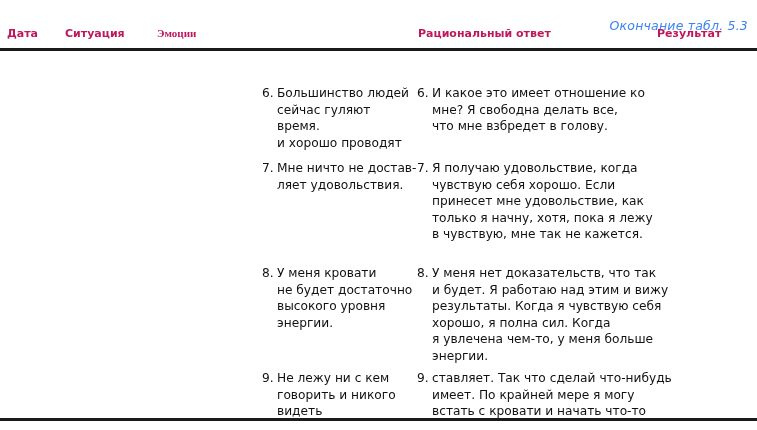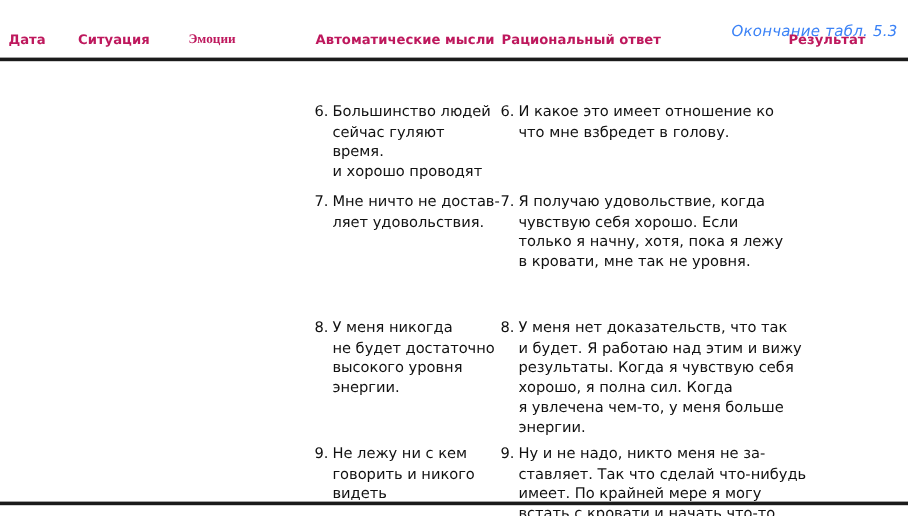--- a/index.html
+++ b/index.html
@@ -118,21 +118,20 @@
 <body>
 
 <div class="running-head">Окончание табл. 5.3</div>
 
 <div class="table">
 
   <div class="head-row">
     <div class="col-head ch-date">Дата</div>
     <div class="col-head ch-situation">Ситуация</div>
     <div class="col-head ch-emotions">Эмоции</div>
-    <div class="col-head ch-thoughts">Автоматические мысли</div>
     <div class="col-head ch-rational">Рациональный ответ</div>
     <div class="col-head ch-result">Результат</div>
     <div class="rule-top"></div>
   </div>
 
   <div class="body-area">
     <div class="col col-thoughts">
         <div class="entry" style="top: 29px;">
           <div class="entry-inner">
             <span class="entry-num">6.</span>
@@ -145,67 +144,68 @@
         <div class="entry" style="top: 104px;">
           <div class="entry-inner">
             <span class="entry-num">7.</span>
             <span class="line">Мне ничто не достав-</span>
             <span class="line">ляет удовольствия.</span>
           </div>
         </div>
         <div class="entry" style="top: 209px;">
           <div class="entry-inner">
             <span class="entry-num">8.</span>
-            <span class="line">У меня никогда</span>
+            <span class="line">У меня кровати</span>
             <span class="line">не будет достаточно</span>
             <span class="line">высокого уровня</span>
             <span class="line">энергии.</span>
           </div>
         </div>
         <div class="entry" style="top: 314px;">
           <div class="entry-inner">
             <span class="entry-num">9.</span>
             <span class="line">Не лежу ни с кем</span>
             <span class="line">говорить и никого</span>
             <span class="line">видеть</span>
           </div>
         </div>
       </div>
     <div class="col col-rational">
         <div class="entry" style="top: 29px;">
           <div class="entry-inner">
             <span class="entry-num">6.</span>
             <span class="line">И какое это имеет отношение ко</span>
+            <span class="line">мне? Я свободна делать все,</span>
             <span class="line">что мне взбредет в голову.</span>
           </div>
         </div>
         <div class="entry" style="top: 104px;">
           <div class="entry-inner">
             <span class="entry-num">7.</span>
             <span class="line">Я получаю удовольствие, когда</span>
             <span class="line">чувствую себя хорошо. Если</span>
+            <span class="line">принесет мне удовольствие, как</span>
             <span class="line">только я начну, хотя, пока я лежу</span>
-            <span class="line">в кровати, мне так не уровня.</span>
+            <span class="line">в чувствую, мне так не кажется.</span>
           </div>
         </div>
         <div class="entry" style="top: 209px;">
           <div class="entry-inner">
             <span class="entry-num">8.</span>
             <span class="line">У меня нет доказательств, что так</span>
             <span class="line">и будет. Я работаю над этим и вижу</span>
             <span class="line">результаты. Когда я чувствую себя</span>
             <span class="line">хорошо, я полна сил. Когда</span>
             <span class="line">я увлечена чем-то, у меня больше</span>
             <span class="line">энергии.</span>
           </div>
         </div>
         <div class="entry" style="top: 314px;">
           <div class="entry-inner">
             <span class="entry-num">9.</span>
-            <span class="line">Ну и не надо, никто меня не за-</span>
             <span class="line">ставляет. Так что сделай что-нибудь</span>
             <span class="line">имеет. По крайней мере я могу</span>
             <span class="line">встать с кровати и начать что-то</span>
           </div>
         </div>
       </div>
   </div>
 
   <div class="rule-bottom"></div>
 </div>

